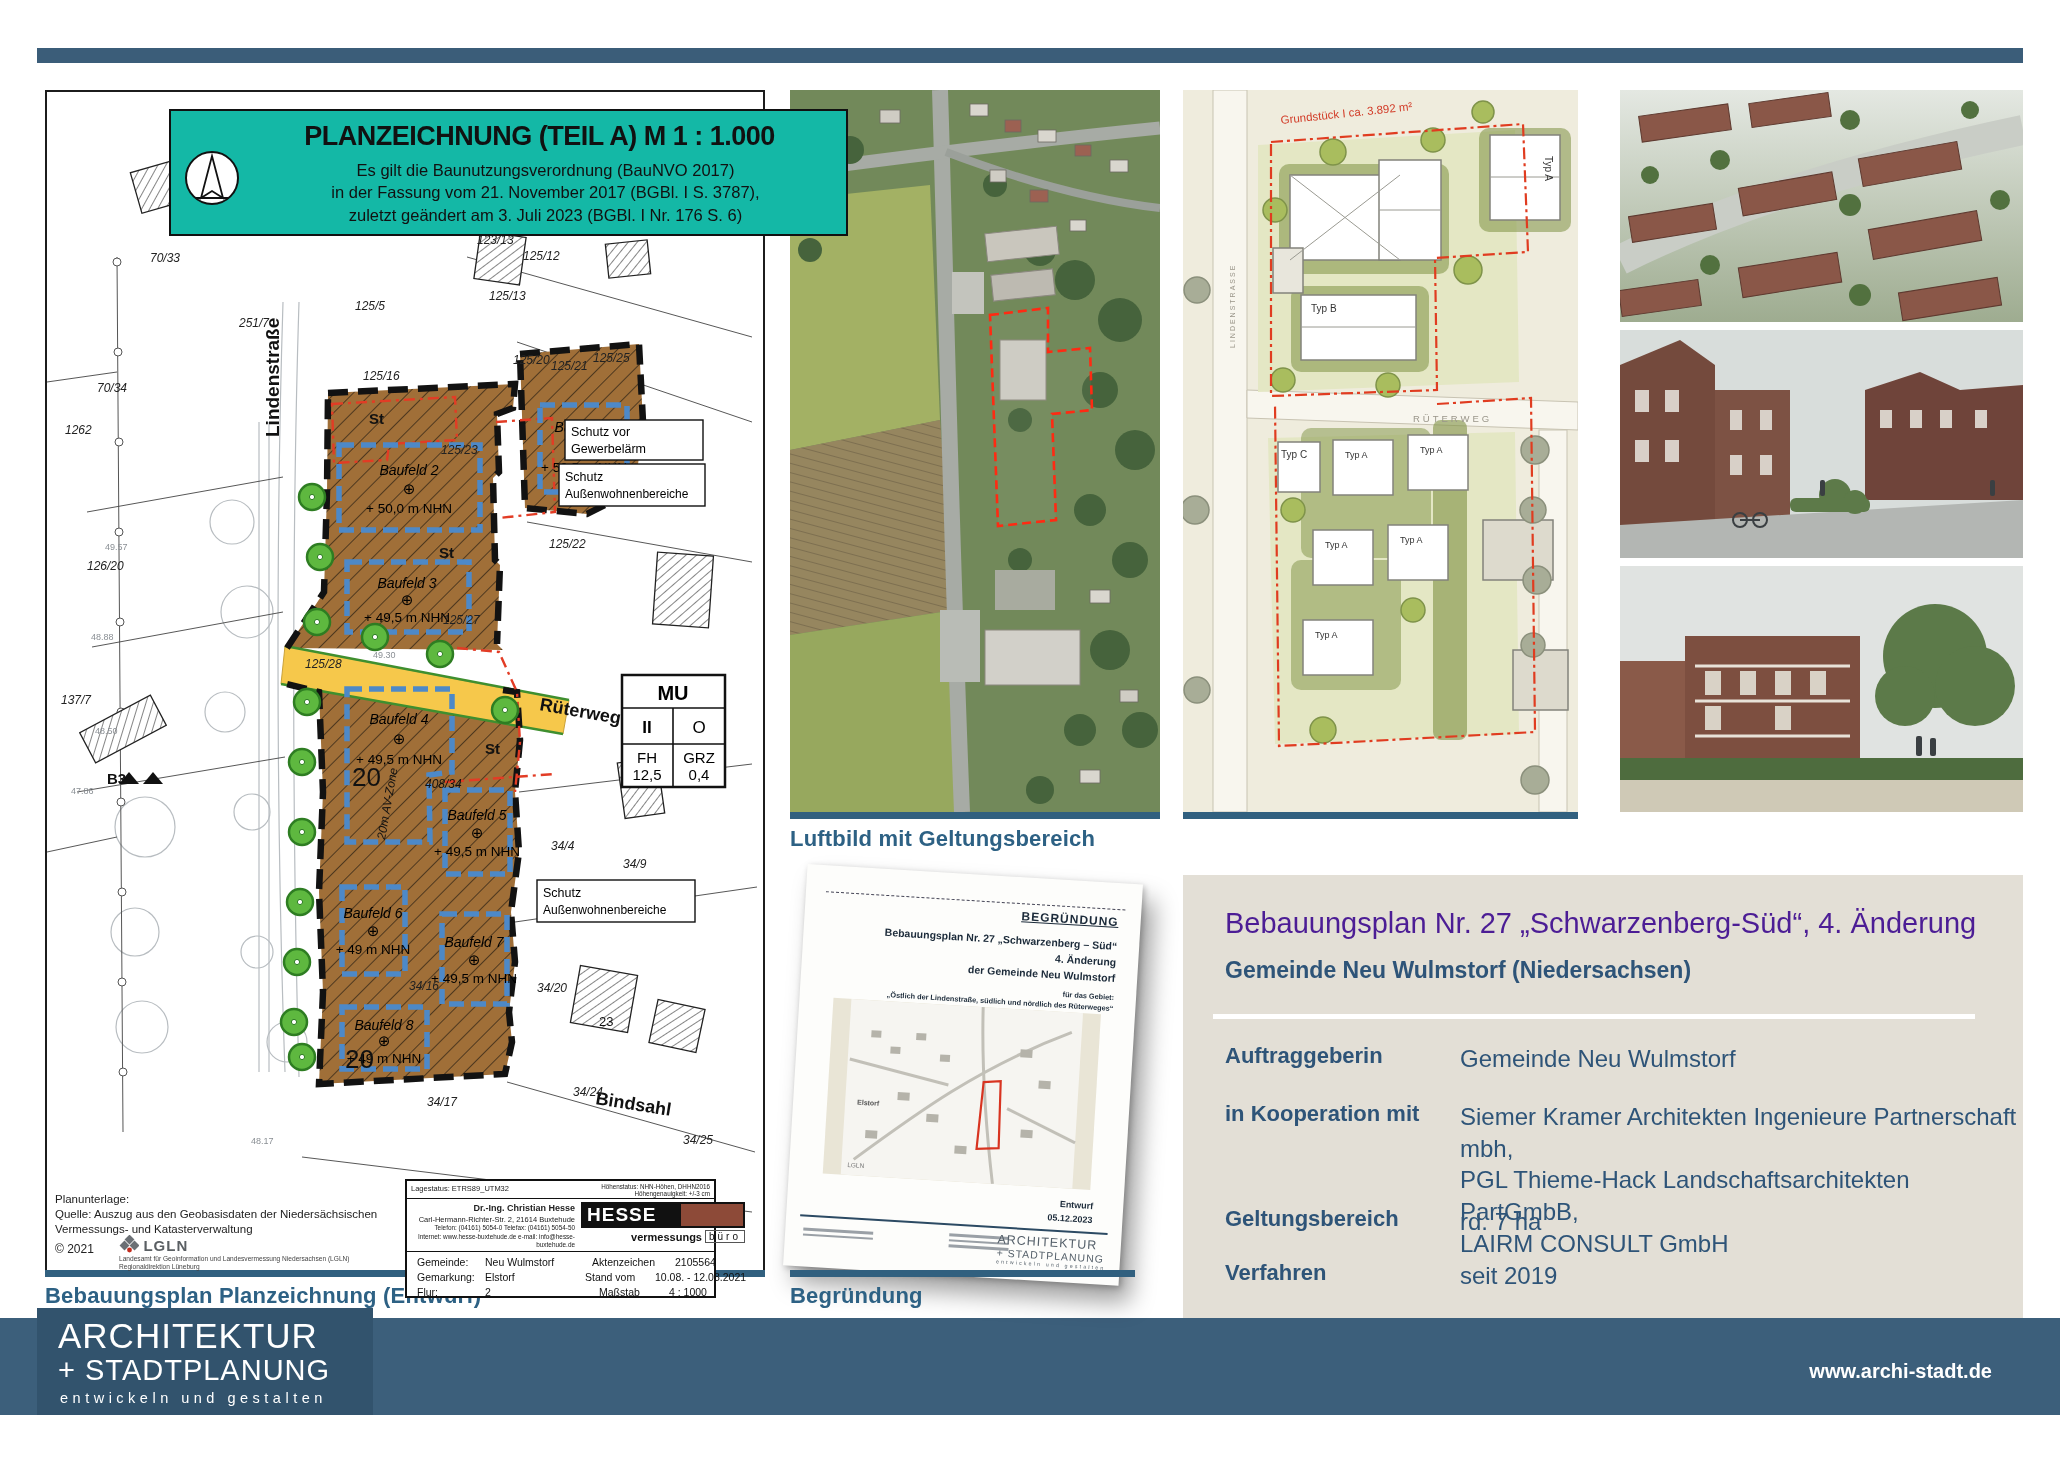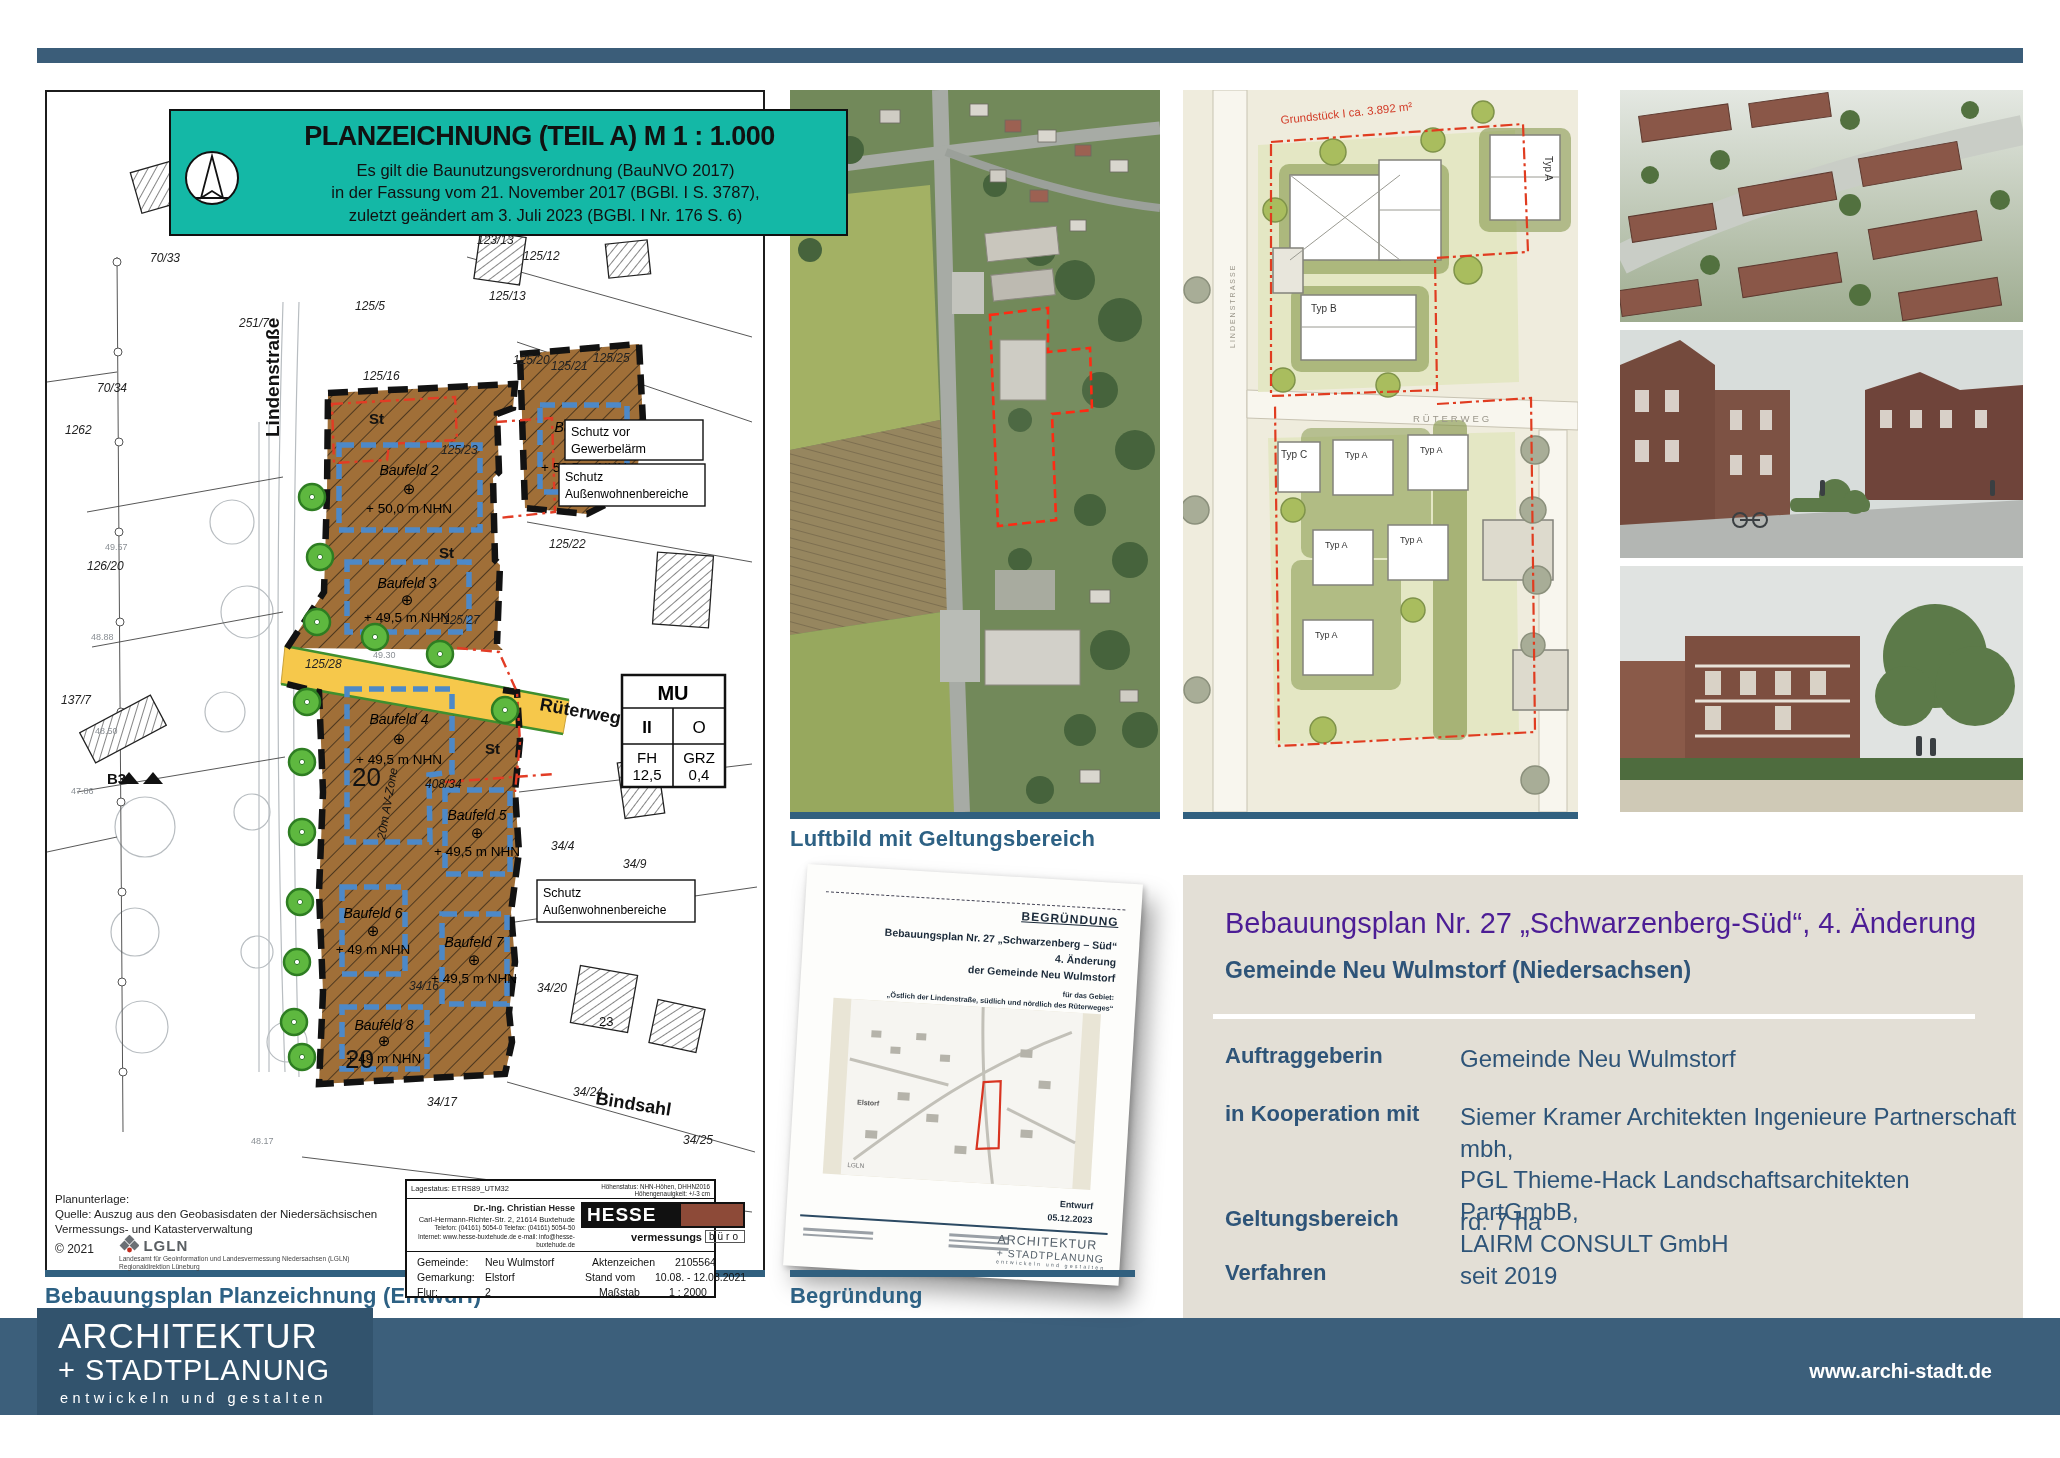--- a/index.html
+++ b/index.html
@@ -394,21 +394,21 @@
         <span style="left:78px;top:4px">Neu Wulmstorf</span>
         <span style="left:185px;top:4px">Aktenzeichen</span>
         <span style="left:268px;top:4px">2105564</span>
         <span style="left:10px;top:19px">Gemarkung:</span>
         <span style="left:78px;top:19px">Elstorf</span>
         <span style="left:178px;top:19px">Stand vom</span>
         <span style="left:248px;top:19px">10.08. - 12.08.2021</span>
         <span style="left:10px;top:34px">Flur:</span>
         <span style="left:78px;top:34px">2</span>
         <span style="left:192px;top:34px">Maßstab</span>
-        <span style="left:262px;top:34px">1 : 2000</span>
+        <span style="left:262px;top:34px">4 : 1000</span>
       </div>
     </div>
   </div>
   <div class="rule" style="left:45px;top:1270px;width:720px"></div>
   <div class="caption" style="left:45px;top:1283px">Bebauungsplan Planzeichnung (Entwurf)</div>
 
   <div class="panel aerial-panel">
     <svg width="370" height="722" viewBox="0 0 370 722">
       <defs>
         <pattern id="plow" width="9" height="9" patternUnits="userSpaceOnUse" patternTransform="rotate(105)">

